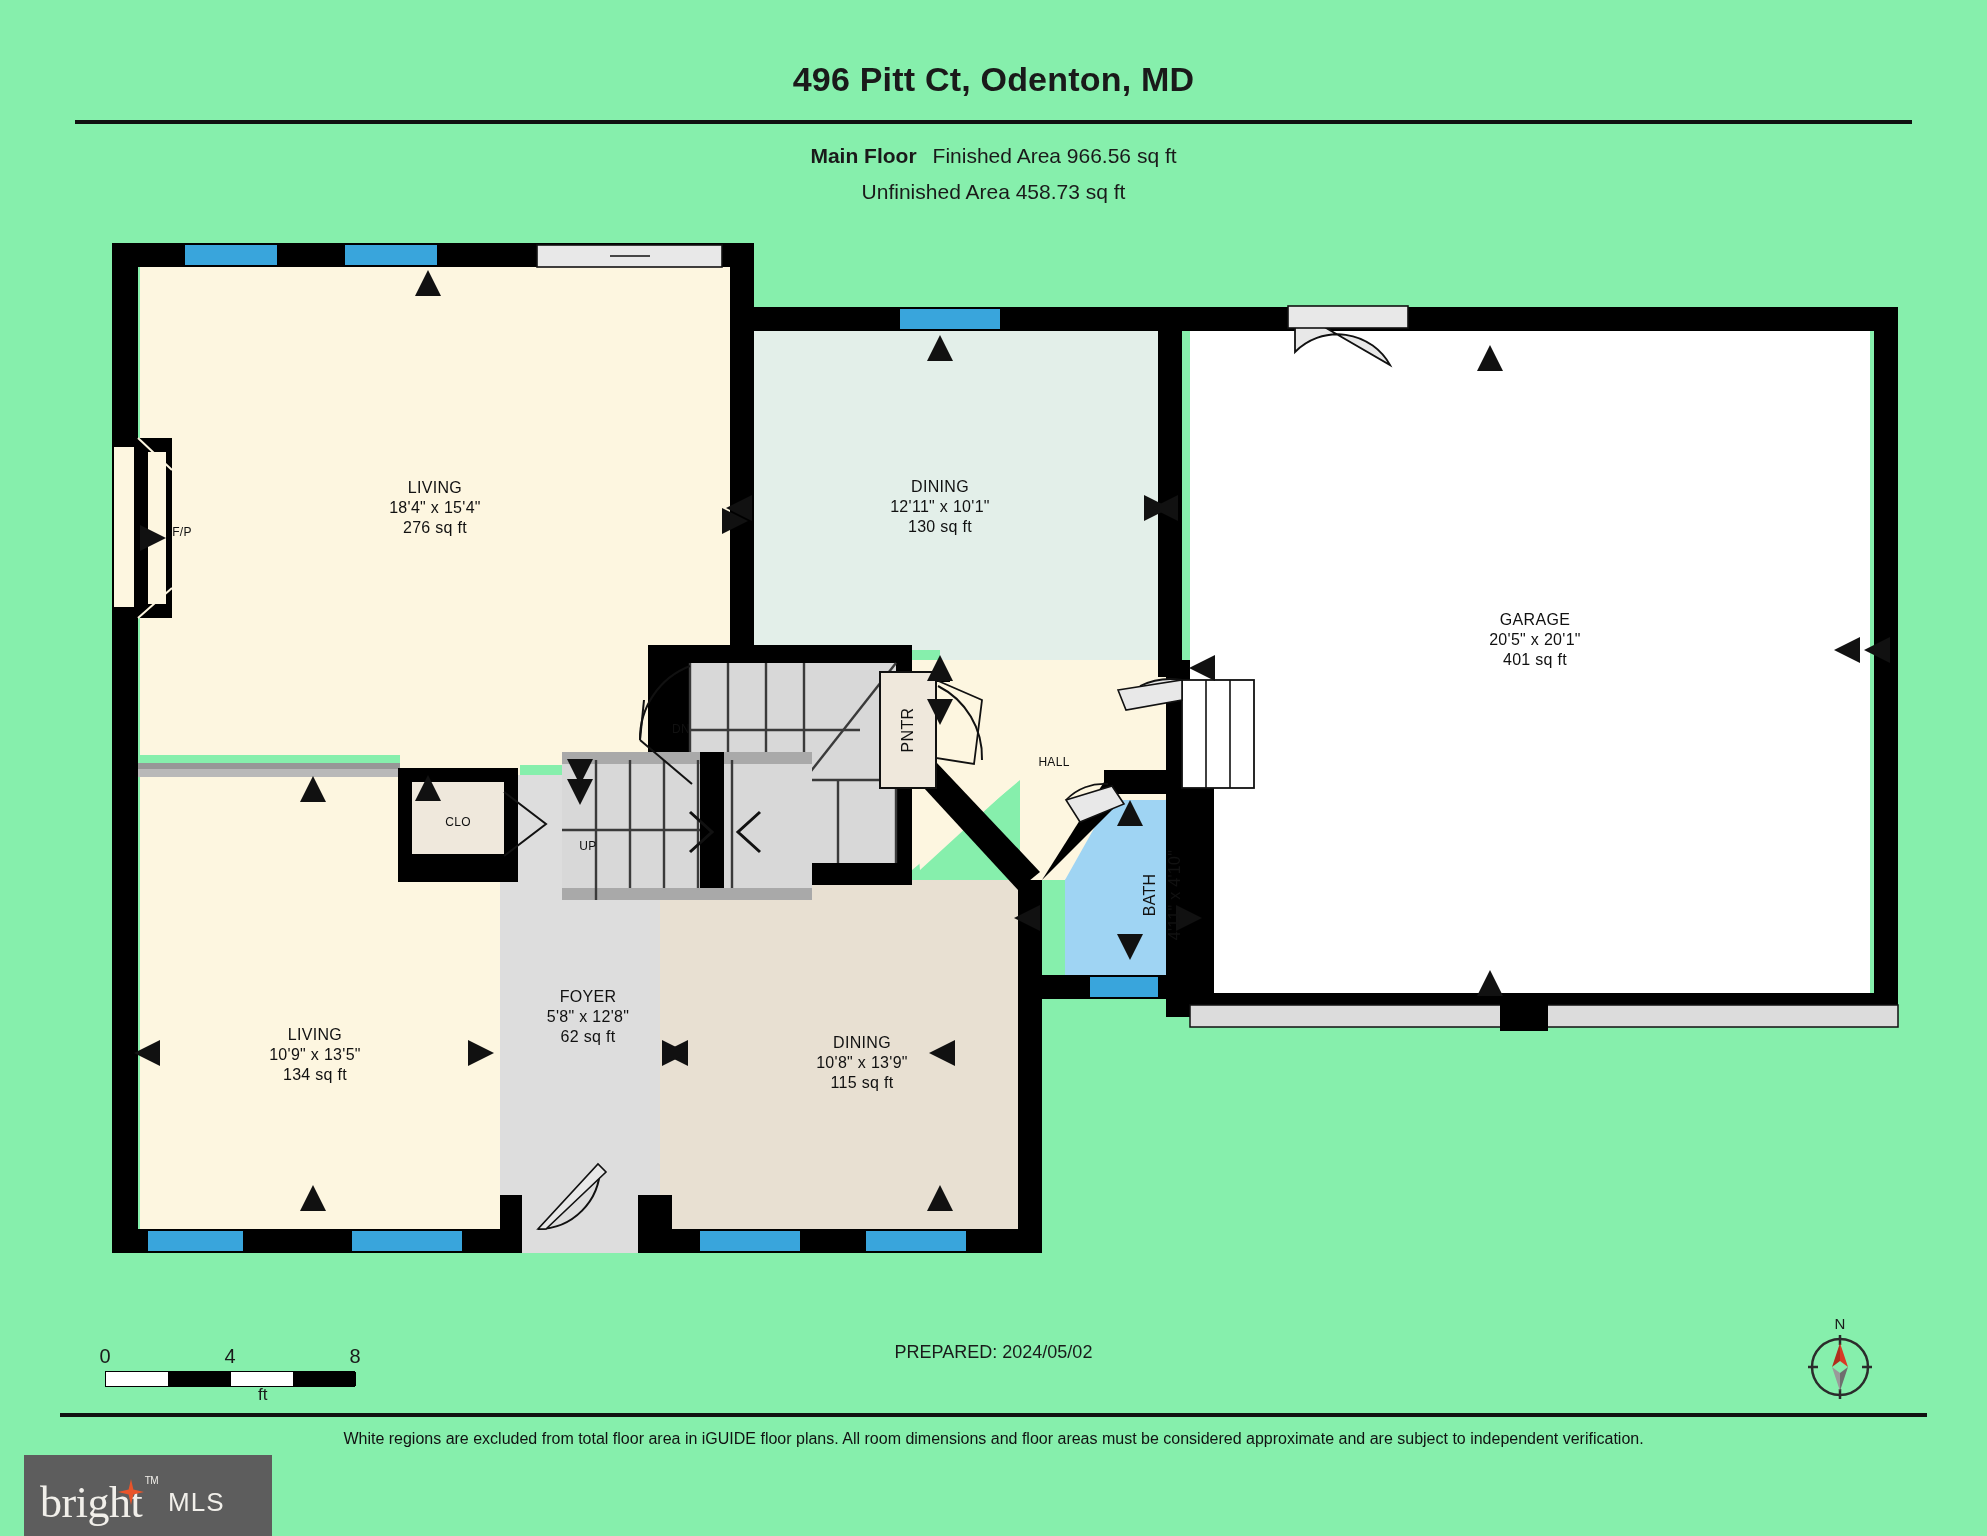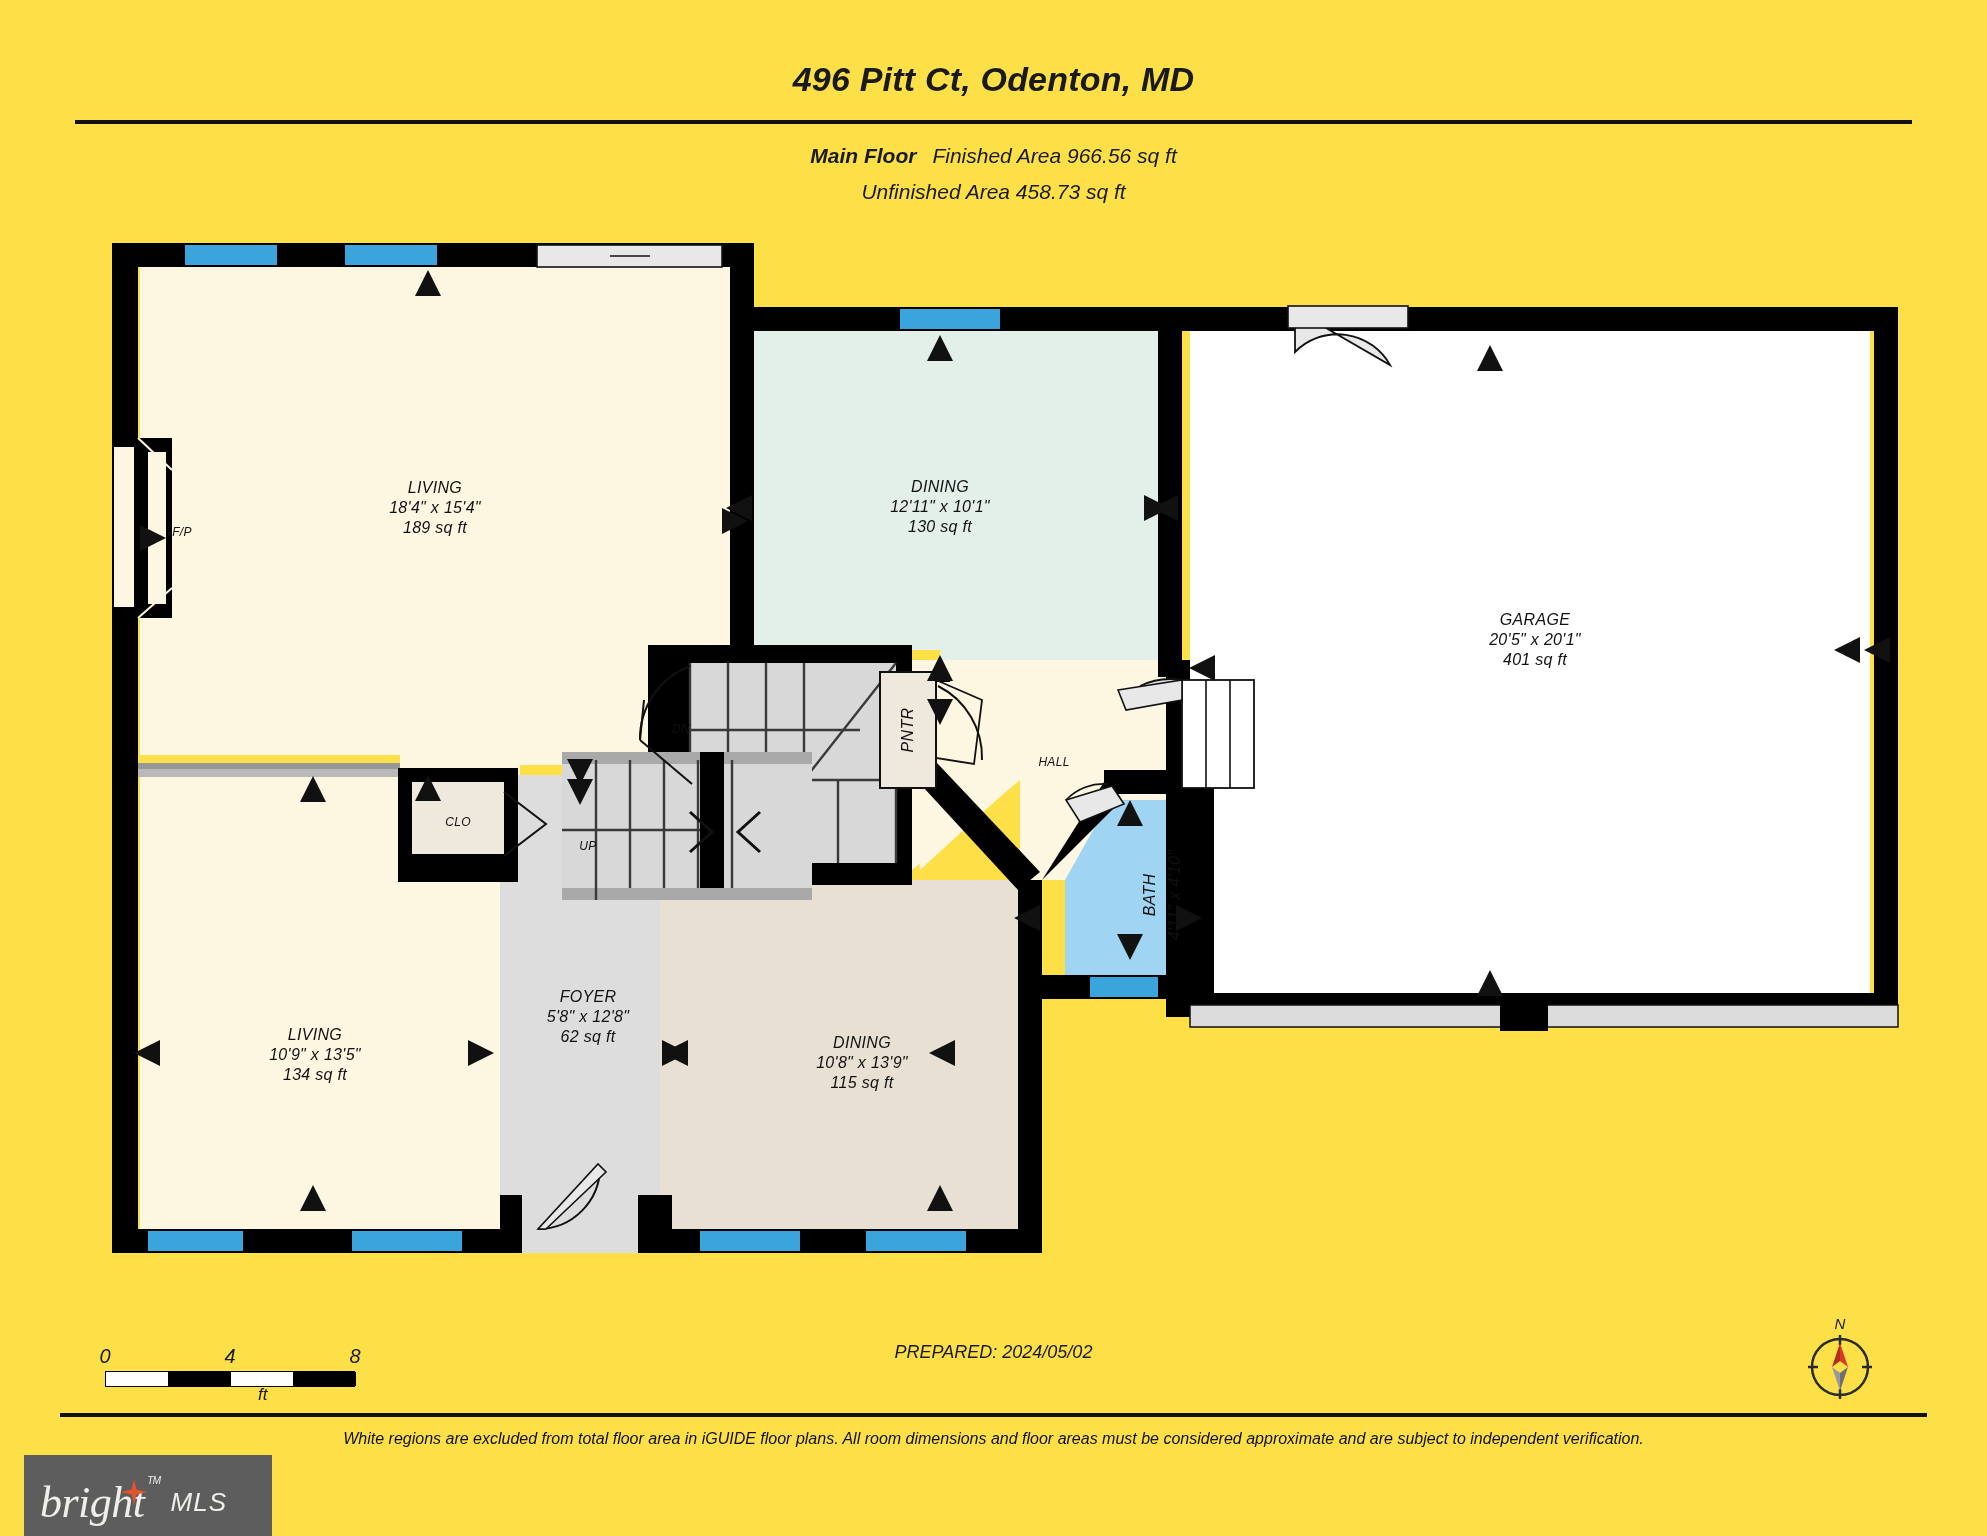--- a/index.html
+++ b/index.html
@@ -1,18 +1,18 @@
 <!DOCTYPE html>
 <html><head>
 <meta charset="utf-8">
 <style>
   html,body{margin:0;padding:0;background:#ffffff;}
   body{width:1987px;height:1536px;position:relative;font-family:"Liberation Sans",sans-serif;color:#1a1a1a;overflow:hidden;}
 
-  .page{position:absolute;inset:0;background:#fde047;font-style:italic;}
+  .page{position:absolute;inset:0;background:#86efac;}
 
   
   .title{position:absolute;left:0;right:0;top:60px;text-align:center;font-size:34px;font-weight:bold;letter-spacing:.2px;}
   .rule-top{position:absolute;left:75px;right:75px;top:120px;height:4px;background:#111;}
   .areas{position:absolute;left:0;right:0;top:138px;text-align:center;}
   .area-line{font-size:21px;line-height:36px;}
   .area-line .lbl{font-weight:bold;margin-right:16px;}
 
   
   .plan{position:absolute;left:0;top:0;width:1987px;height:1536px;}
@@ -255,21 +255,21 @@
       <polygon points="940,725 953,699 927,699"></polygon>
       <polygon points="580,785 593,759 567,759"></polygon>
     </g>
 
   </svg>
   </div>
 
   <div class="rlabel" style="left:435px;top:508px;">
     <div class="nm">LIVING</div>
     <div class="dm">18'4" x 15'4"</div>
-    <div class="sq">189 sq ft</div>
+    <div class="sq">276 sq ft</div>
   </div>
 
   <div class="rlabel" style="left:940px;top:507px;">
     <div class="nm">DINING</div>
     <div class="dm">12'11" x 10'1"</div>
     <div class="sq">130 sq ft</div>
   </div>
 
   <div class="rlabel" style="left:1535px;top:640px;">
     <div class="nm">GARAGE</div>

